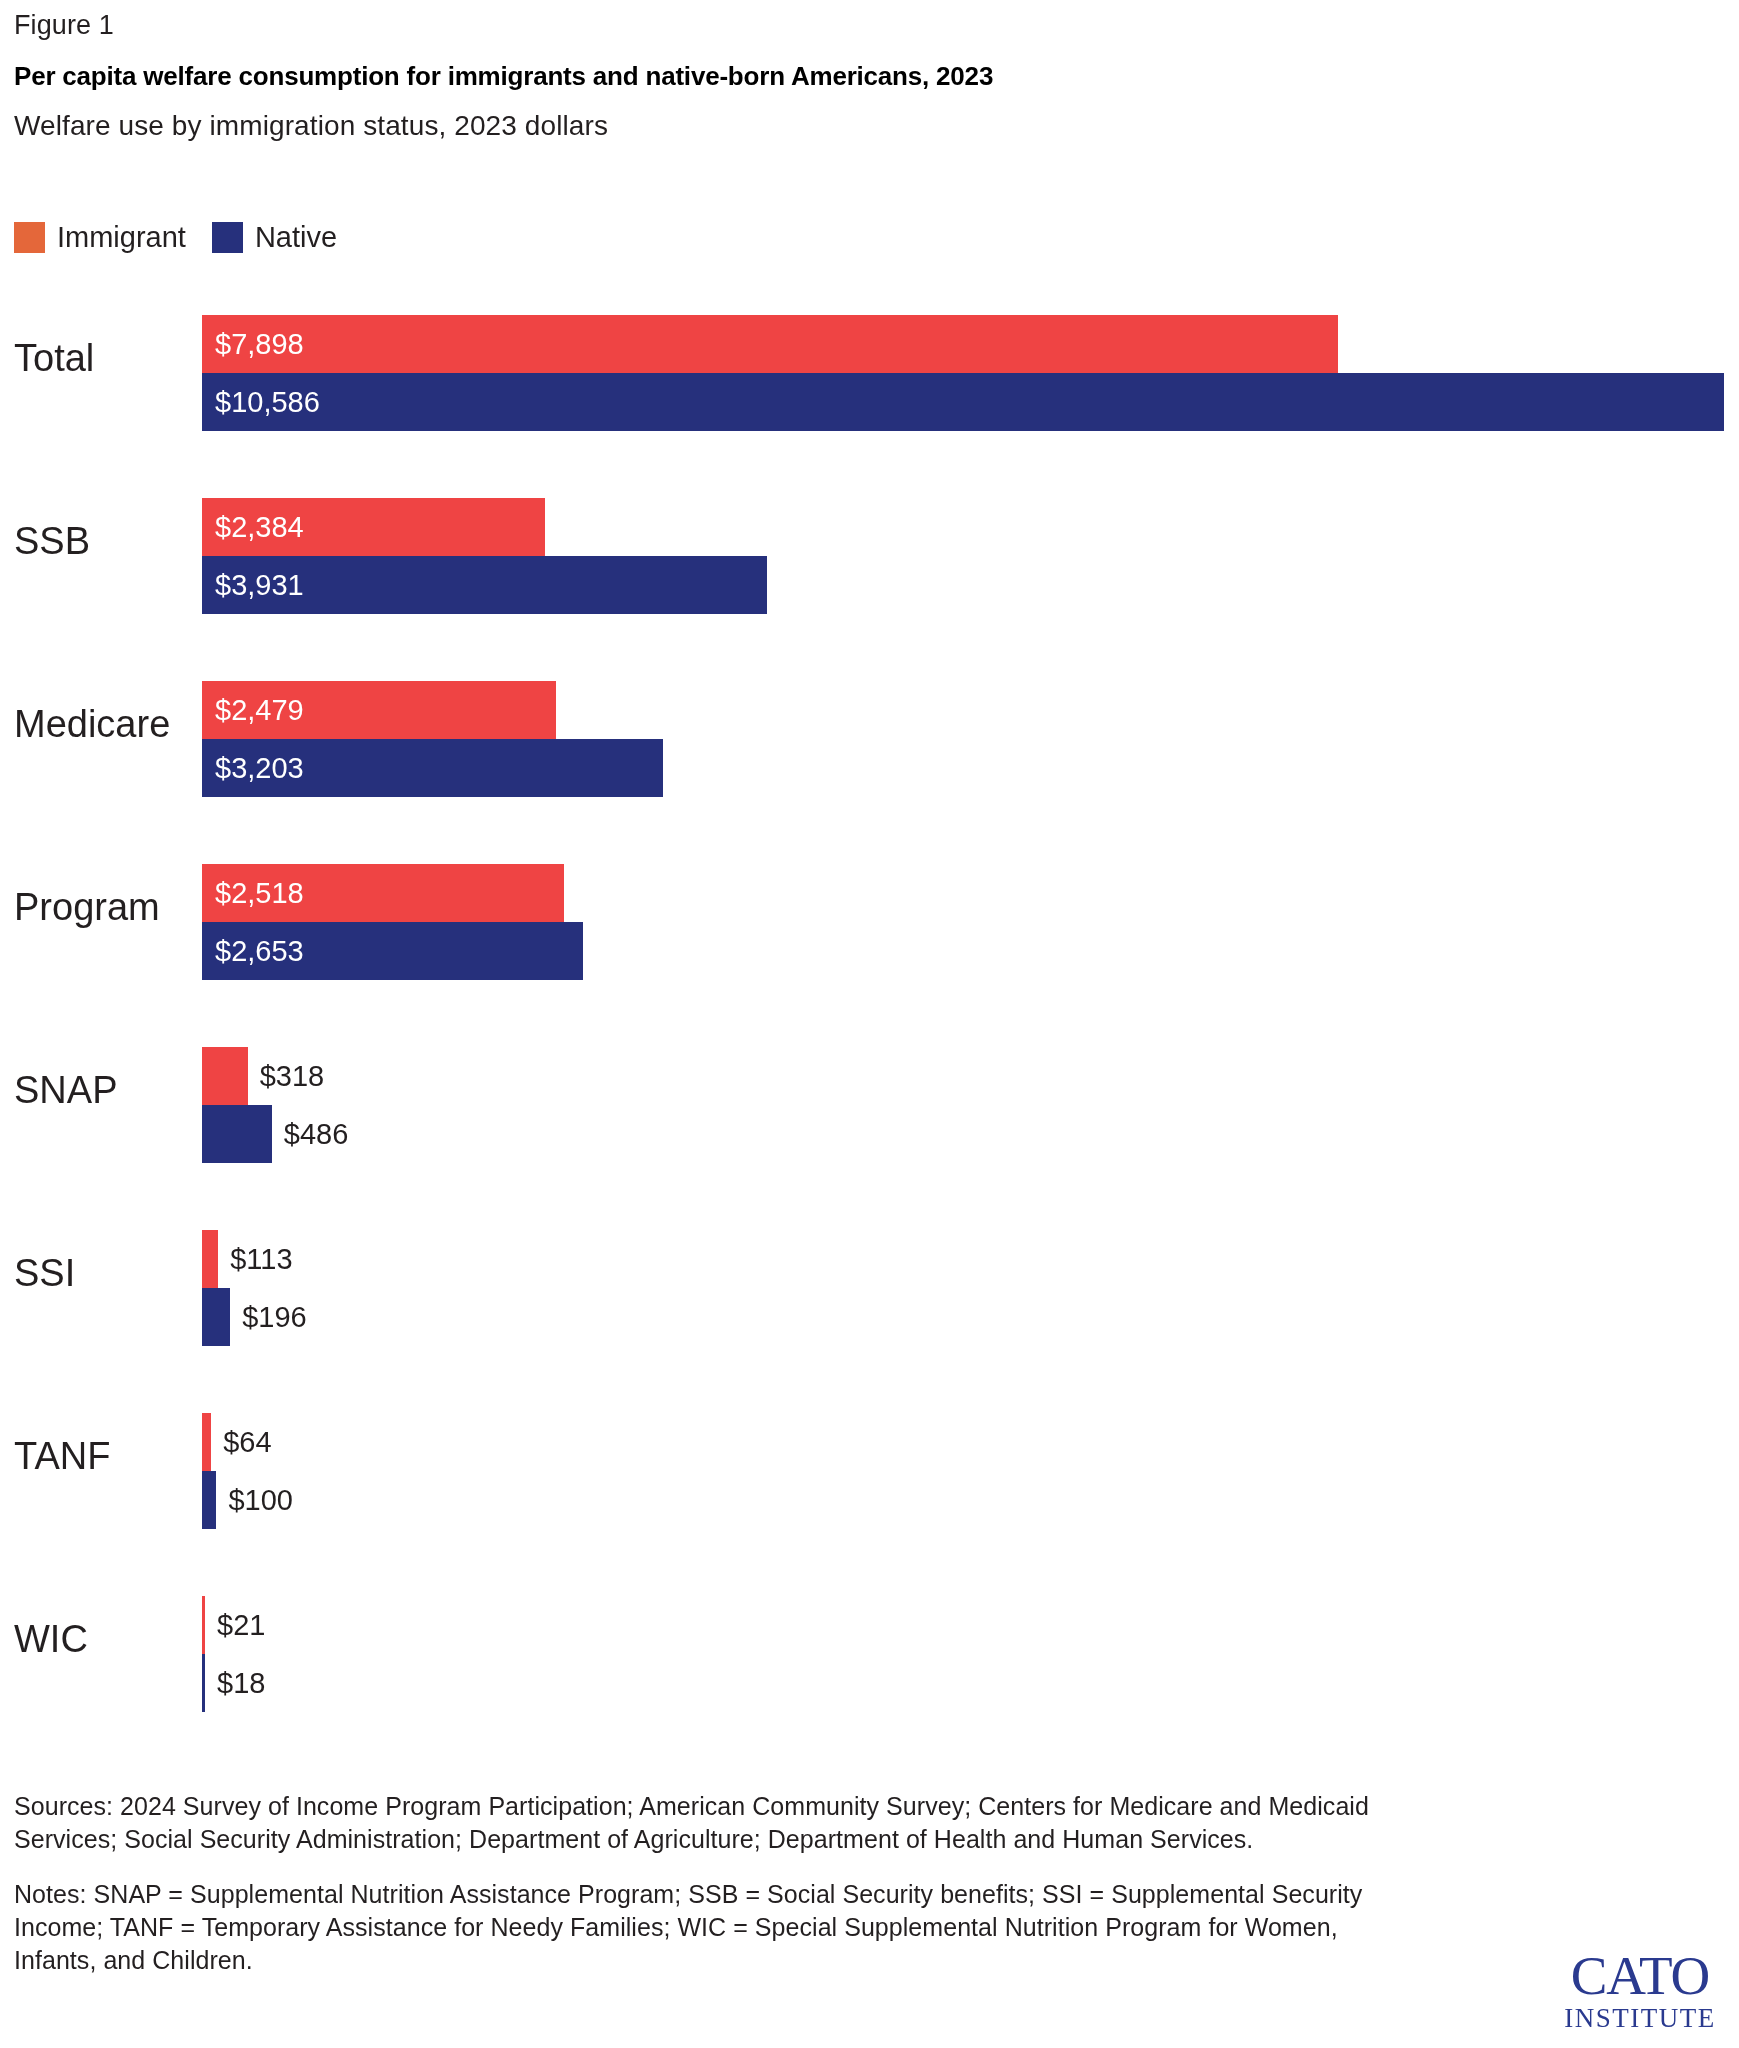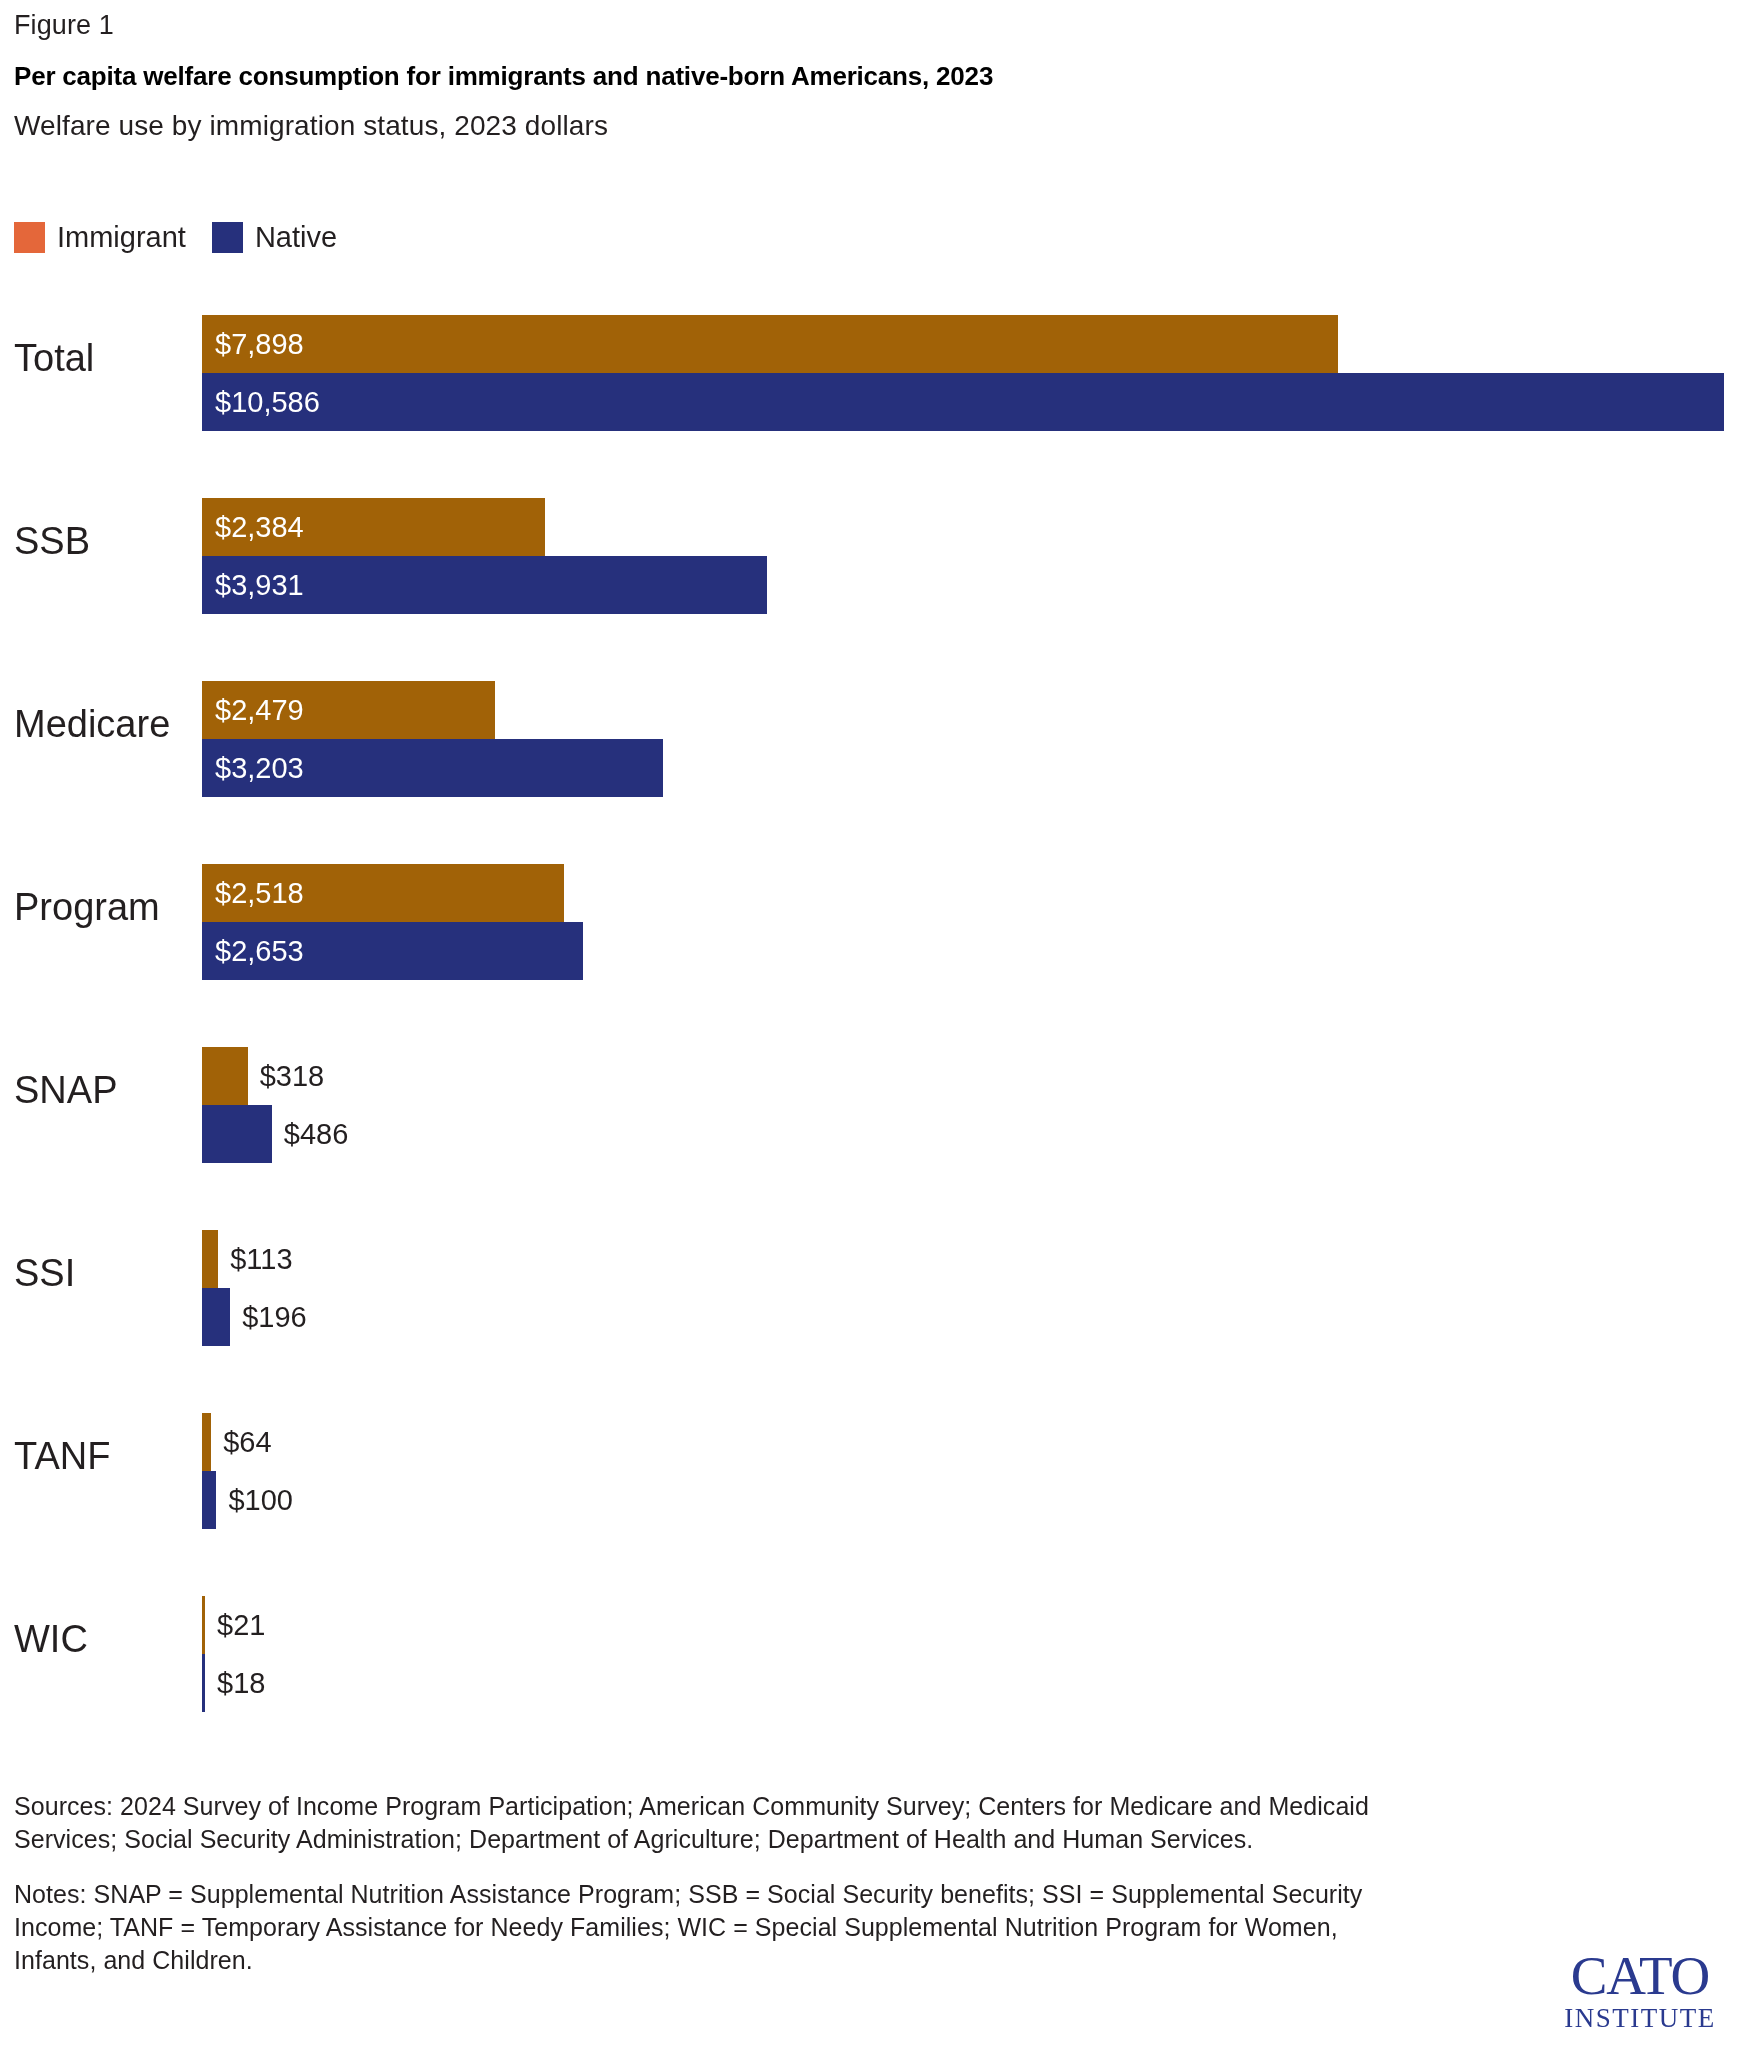--- a/index.html
+++ b/index.html
@@ -65,21 +65,21 @@
     line-height: 34px;
     color: #231f20;
     white-space: nowrap;
   }
   .bars { position: absolute; left: 202px; top: 15px; }
   .bar {
     position: relative;
     height: 58px;
     display: block;
   }
-  .bar-immigrant { background: #a16207; }
+  .bar-immigrant { background: #ef4444; }
   .bar-native   { background: #26307c; }
   .bar-value {
     position: absolute;
     top: 50%;
     transform: translateY(-50%);
     font-size: 29px;
     line-height: 30px;
     white-space: nowrap;
   }
   .bar-value.inside {
@@ -166,21 +166,21 @@
           <span class="bar-value inside">$2,384</span>
         </div>
         <div class="bar bar-native" style="width: 565.179px;">
           <span class="bar-value inside">$3,931</span>
         </div>
       </div>
     </div>
     <div class="row" style="top: 366px;">
       <div class="row-label">Medicare</div>
       <div class="bars">
-        <div class="bar bar-immigrant" style="width: 293px;">
+        <div class="bar bar-immigrant" style="width: 326px; padding-left: 28px;">
           <span class="bar-value inside">$2,479</span>
         </div>
         <div class="bar bar-native" style="width: 460.511px;">
           <span class="bar-value inside">$3,203</span>
         </div>
       </div>
     </div>
     <div class="row" style="top: 549px;">
       <div class="row-label">Program</div>
       <div class="bars">

